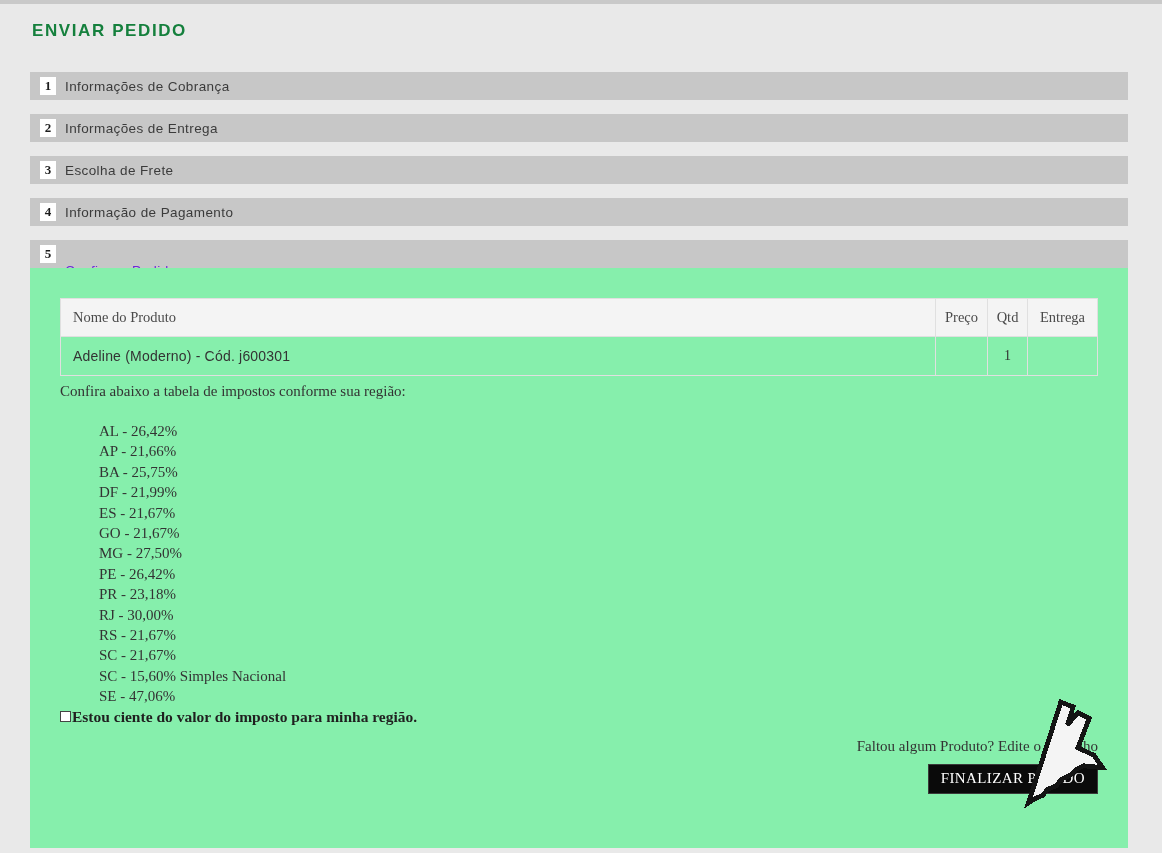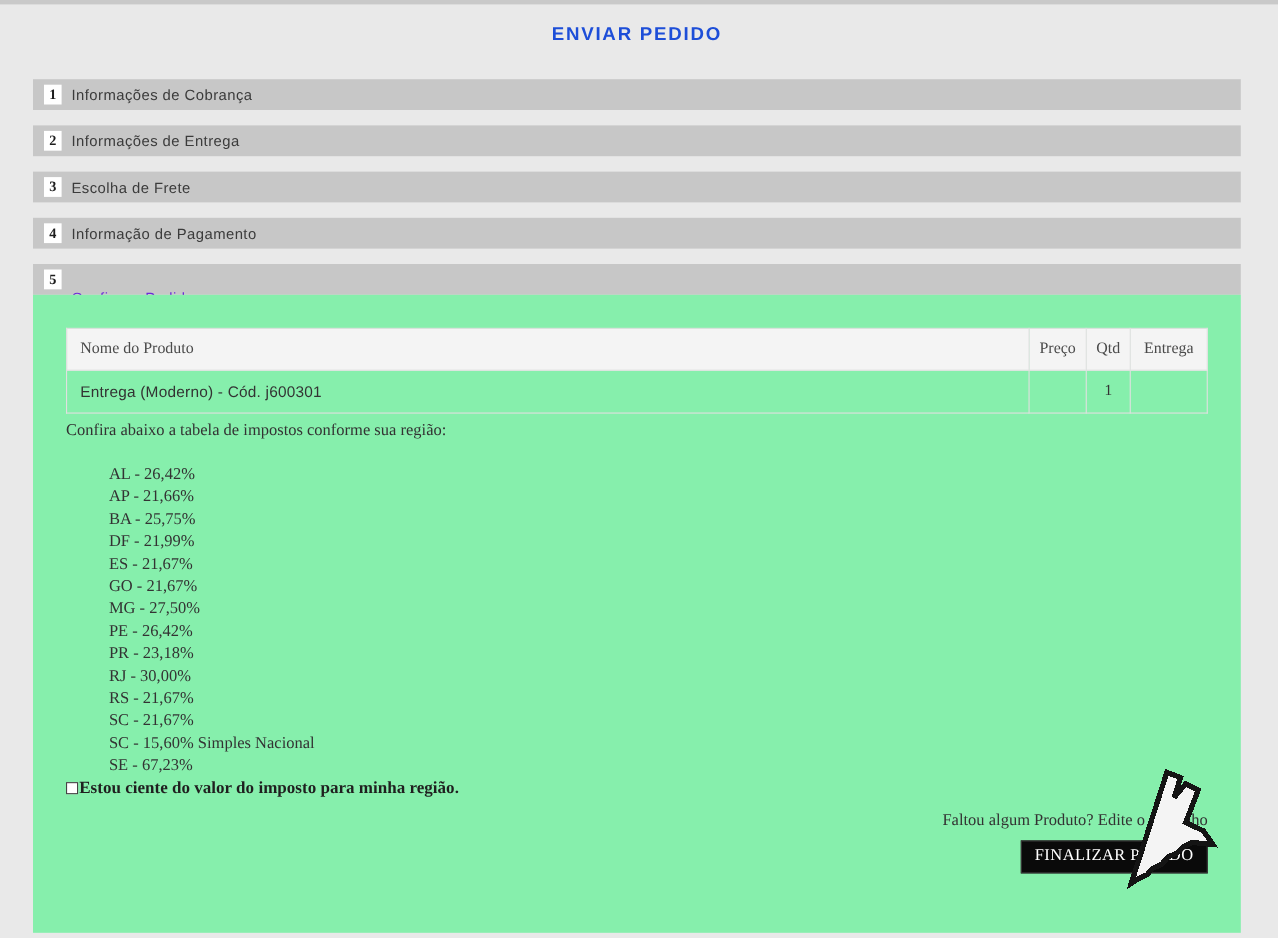--- a/index.html
+++ b/index.html
@@ -10,21 +10,21 @@
     font-family: "Liberation Sans", sans-serif;
     position: relative;
     overflow: hidden;
   }
   .top-edge { height: 4px; background: #c9c9c9; }
   .container { margin: 0 32px 0 30px; width: 1098px; }
 
   .page-title {
     margin: 0; padding: 17px 2px 0 2px;
     font-size: 17px; font-weight: bold;
-    letter-spacing: 1.6px; color: #1d4ed8; text-align: center;
+    letter-spacing: 1.6px; color: #15803d;
   }
 
   .steps { margin-top: 31px; }
   .step {
     height: 28px; background: #c7c7c7;
     margin-bottom: 14px;
     display: flex; align-items: center;
     padding: 0 10px;
   }
   .step:last-child { margin-bottom: 0; }
@@ -159,21 +159,21 @@
       <thead>
         <tr>
           <th>Nome do Produto</th>
           <th class="num col-price">Preço</th>
           <th class="num col-qty">Qtd</th>
           <th class="num col-sub">Entrega</th>
         </tr>
       </thead>
       <tbody>
         <tr>
-          <td class="product-cell">Entrega (Moderno) - Cód. j600301</td>
+          <td class="product-cell">Adeline (Moderno) - Cód. j600301</td>
           <td class="num"></td>
           <td class="num">1</td>
           <td class="num"></td>
         </tr>
       </tbody>
     </table>
 
     <p class="tax-intro">Confira abaixo a tabela de impostos conforme sua região:</p>
 
     <div class="tax-list">
@@ -197,21 +197,21 @@
         <div class="tax-line">PR - 23,18%</div>
 
         <div class="tax-line">RJ - 30,00%</div>
 
         <div class="tax-line">RS - 21,67%</div>
 
         <div class="tax-line">SC - 21,67%</div>
 
         <div class="tax-line">SC - 15,60% Simples Nacional</div>
 
-        <div class="tax-line">SE - 67,23%</div>
+        <div class="tax-line">SE - 47,06%</div>
 
       </div>
 
     <div class="consent-row">
       <input type="checkbox" class="consent-checkbox" style="">
       <span class="consent-label">Estou ciente do valor do imposto para minha região.</span>
     </div>
 
     <div class="footer-block">
       <div><span>Faltou algum Produto? </span><a class="edit-cart-link">Edite o Carrinho</a></div>

